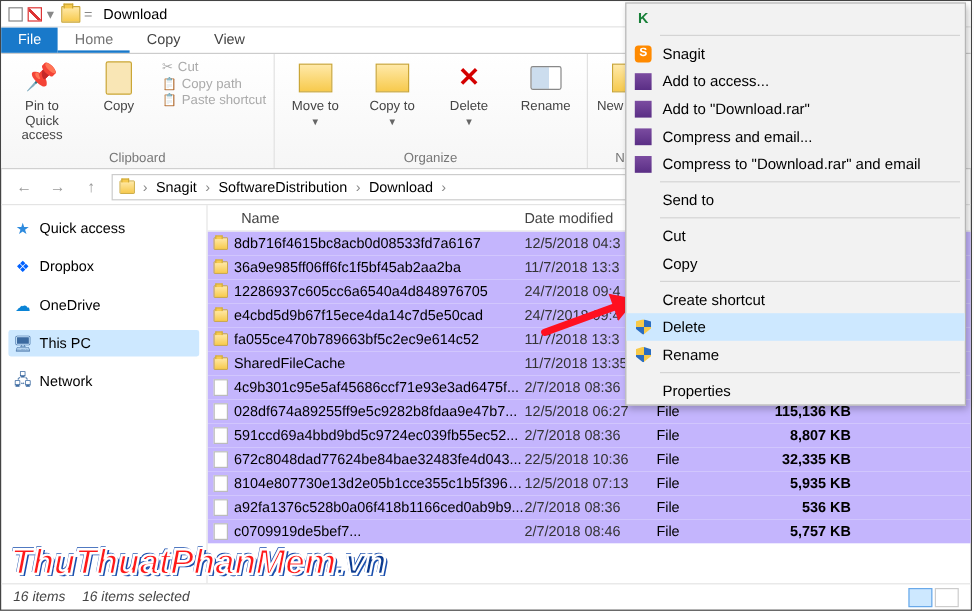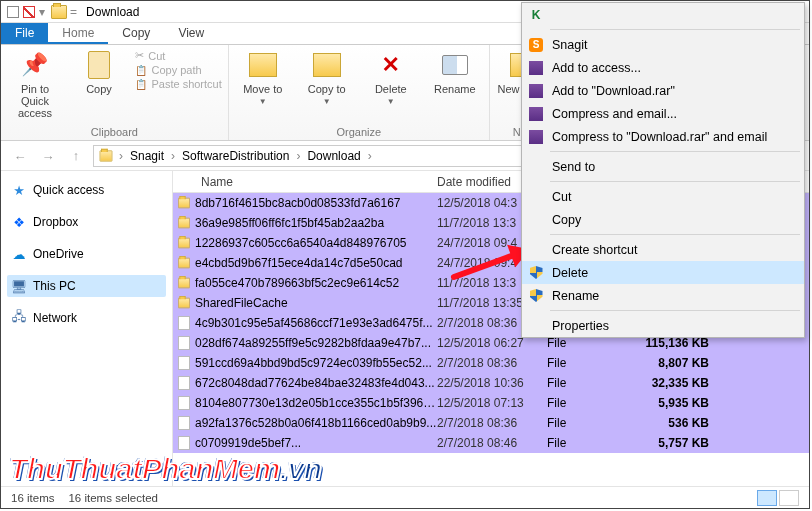--- a/index.html
+++ b/index.html
@@ -57,21 +57,21 @@
   .cols { display:flex; font-size:12px; color:#444; border-bottom:1px solid #e4e4e4; height:22px; align-items:center;}
   .c-name{ width:264px; padding-left:28px;} .c-date{width:110px;} .c-type{width:86px;} .c-size{width:92px; text-align:right; padding-right:16px;}
   .rows { overflow:hidden; }
   .row { display:flex; align-items:center; font-size:12px; height:20px; }
   .row.sel { background:#c4b5fd; }
   .row .ico { width:22px; display:flex; justify-content:center;}
   .row .file-ico{ width:12px; height:14px; border:1px solid #bbb; background:#fff;}
   .row .nm{ width:242px; white-space:nowrap; overflow:hidden; text-overflow:ellipsis;}
   .row .dt{ width:110px; color:#333;} .row .tp{ width:86px;} .row .sz{ width:92px; text-align:right; padding-right:16px;font-weight:bold;}
   
-  .status { height:22px; border-top:1px solid #e4e4e4; display:flex; align-items:center; font-size:11.5px; padding:0 10px; gap:14px; color:#444; justify-content:space-between;}
+  .status { height:22px; border-top:1px solid #e4e4e4; display:flex; align-items:center; font-size:11.5px; padding:0 10px; gap:14px; color:#444; justify-content:space-between;font-style:italic;}
   .view-toggle{display:flex; gap:2px;}
   .vt{width:20px;height:16px;border:1px solid #ccc;}
   .vt.active{background:#cde8ff;border-color:#6aa9e9;}
   
   .ctx { position:absolute; top:1px; left:520px; width:284px; background:#f2f2f2; border:1px solid #b5b5b5; box-shadow:2px 3px 6px rgba(0,0,0,.25); font-size:12.5px; z-index:50;}
   .ctx-item { display:flex; align-items:center; height:23px; padding:0 10px 0 30px; position:relative;}
   .ctx-item .ci-ico{ position:absolute; left:6px; width:16px; height:16px; display:flex; align-items:center; justify-content:center; font-size:12px;}
   .ctx-item.hover{ background:#cde8ff; }
   .ctx-sep{ height:1px; background:#d4d4d4; margin:3px 4px 3px 28px;}
   .shield{ width:13px;height:13px; background: conic-gradient(#2a6cbf 0 25%, #f7c948 0 50%, #2a6cbf 0 75%, #f7c948 0); clip-path: polygon(50% 0,100% 15%,100% 60%,50% 100%,0 60%,0 15%);}

